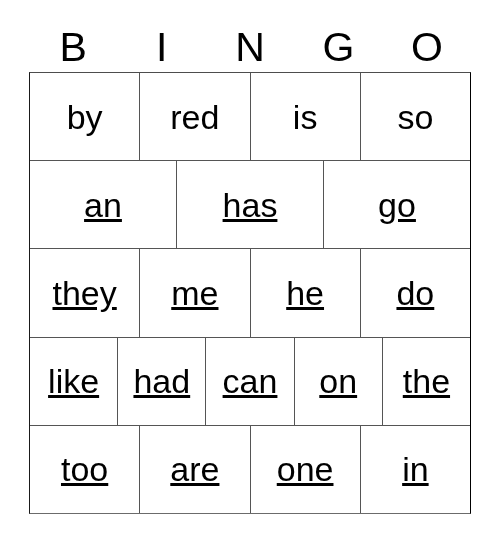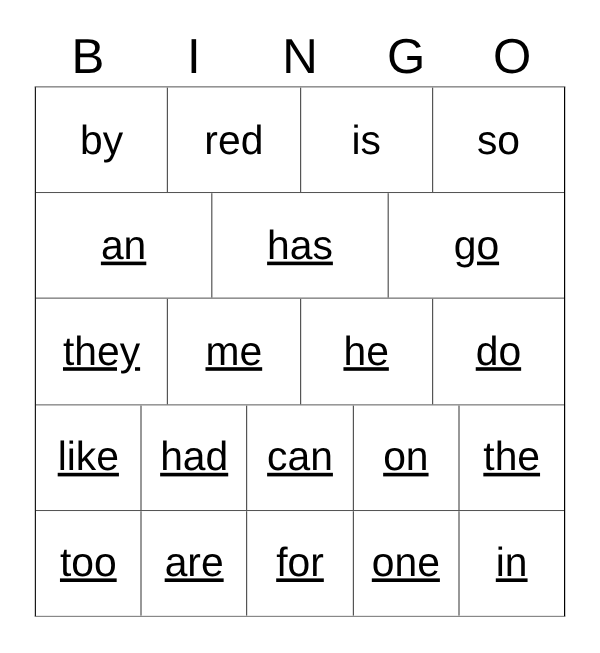--- a/index.html
+++ b/index.html
@@ -121,19 +121,18 @@
       <div class="bingo-cell">like</div>
       <div class="bingo-cell">had</div>
       <div class="bingo-cell">can</div>
       <div class="bingo-cell">on</div>
       <div class="bingo-cell">the</div>
     </div>
 
     <div class="bingo-row">
       <div class="bingo-cell">too</div>
       <div class="bingo-cell">are</div>
-      <div class="bingo-cell">for</div>
       <div class="bingo-cell">one</div>
       <div class="bingo-cell">in</div>
     </div>
 
   </div>
 </div>
 
 </body></html>

